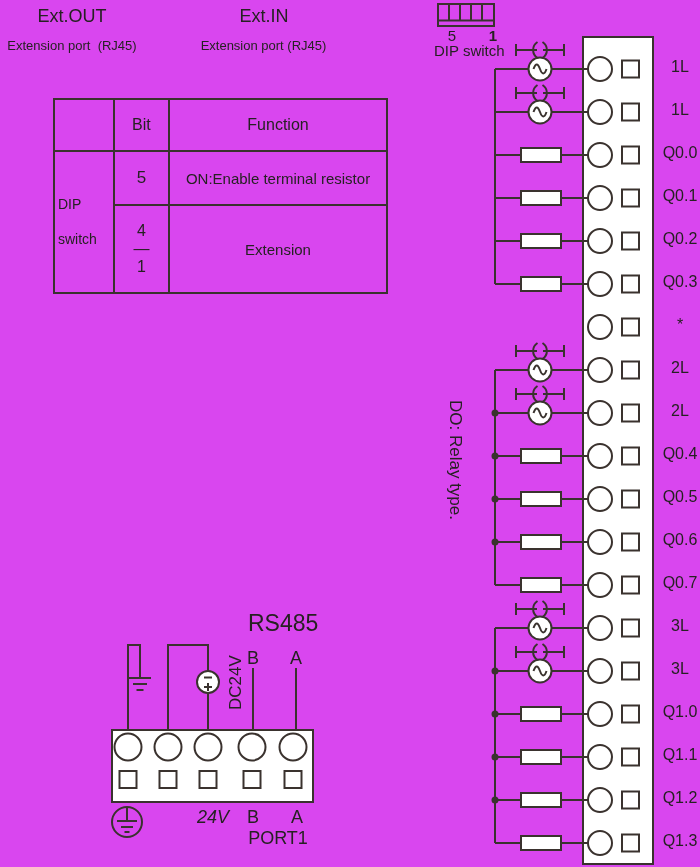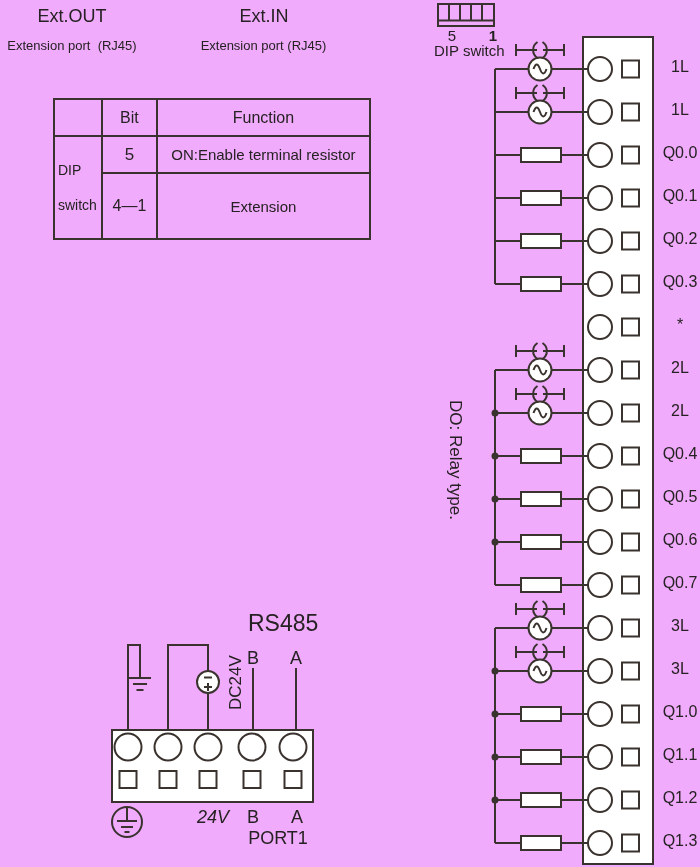--- a/index.html
+++ b/index.html
@@ -1,21 +1,21 @@
 <!DOCTYPE html>
 <html><head>
 <meta charset="utf-8">
 <style>
   html,body{margin:0;padding:0;background:#fff;}
-  #canvas{position:relative;width:700px;height:867px;background:#f0abfc;overflow:hidden;
+  #canvas{position:relative;width:700px;height:867px;background:#d946ef;overflow:hidden;
           font-family:"Liberation Sans",sans-serif;color:#262122;}
   .label{position:absolute;color:#262122;white-space:pre;line-height:1.15;}
   .ctr{text-align:center;}
   #dip-table{position:absolute;left:53px;top:98px;border-collapse:collapse;table-layout:fixed;}
-  #dip-table td{border:2px solid #3a322e;text-align:center;vertical-align:middle;padding:4px;
+  #dip-table td{border:2px solid #3a322e;text-align:center;vertical-align:middle;padding:16px;
                 font-size:16px;color:#262122;}
   #dip-table col.c1{width:47px;} #dip-table col.c2{width:55px;} #dip-table col.c3{width:213px;}
   #dip-table .h37{height:37px;} #dip-table .h66{height:66px;}
   #dip-table td.groupcell{text-align:left;padding-left:3px;font-size:14px;line-height:2.5;}
   #dip-table td.fn{white-space:nowrap;font-size:15px;}
   .rot-cw{transform:rotate(90deg);transform-origin:0 0;white-space:nowrap;}
   .rot-ccw{transform:rotate(-90deg);transform-origin:0 0;white-space:nowrap;}
   svg{position:absolute;left:0;top:0;}
   .tl{position:absolute;left:657px;width:46px;text-align:center;font-size:16px;color:#262122;}
 </style>

